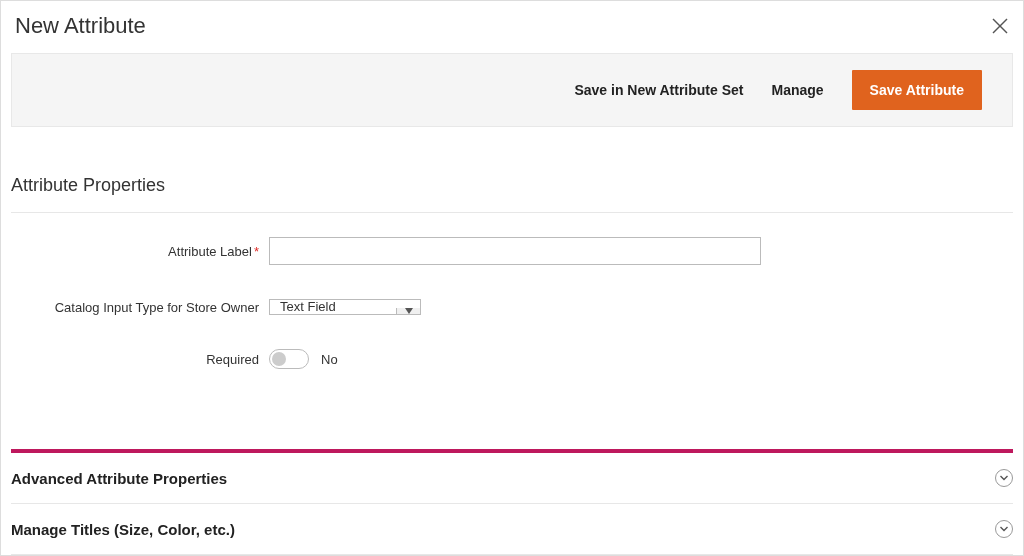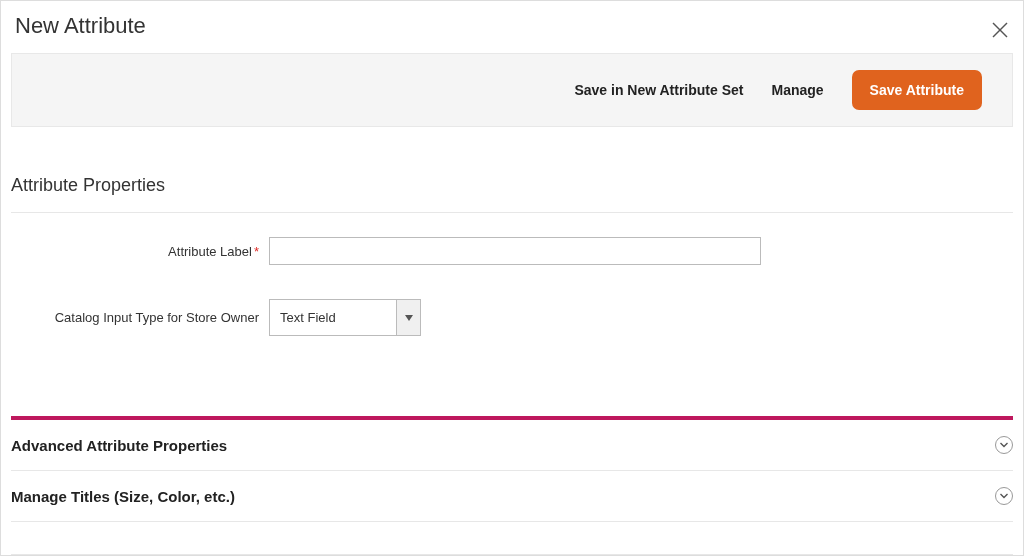--- a/index.html
+++ b/index.html
@@ -8,21 +8,21 @@
       background: #fff;
       color: #333;
       width: 1024px;
       height: 556px;
       border: 1px solid #ddd;
       overflow: hidden;
     }
     .header {
       display: flex;
       justify-content: space-between;
-      align-items: flex-end;
+      align-items: center;
       padding: 12px 14px 14px 14px;
     }
     .header h1 {
       font-size: 22px;
       font-weight: 400;
       color: #333;
     }
     .close-icon {
       cursor: pointer;
       width: 18px;
@@ -51,21 +51,21 @@
       cursor: pointer;
     }
     .btn-primary {
       background: #e0631e;
       border: none;
       color: #fff;
       font-size: 14px;
       font-weight: 600;
       padding: 12px 18px;
       cursor: pointer;
-      border-radius: 7px;
+      border-radius: 1px;
     }
     .section {
       padding: 0 10px;
     }
     .section-title {
       font-size: 18px;
       font-weight: 400;
       color: #333;
       margin-top: 48px;
       margin-bottom: 16px;
@@ -97,23 +97,24 @@
       width: 492px;
       height: 28px;
       border: 1px solid #bbb;
       padding: 0 8px;
       font-size: 13px;
       background: #fff;
     }
     .select-wrap {
       display: flex;
       border: 1px solid #bbb;
-      height: 37px;
+      height: 16px;
       width: 152px;
       background: #fff;
+      align-items: flex-end;
     }
     .select-text {
       flex: 1;
       display: flex;
       align-items: center;
       padding: 0 10px;
       font-size: 13px;
       color: #333;
     }
     .select-caret {
@@ -215,20 +216,29 @@
       <div class="select-wrap">
         <div class="select-text">Text Field</div>
         <div class="select-caret">
           <svg viewBox="0 0 8 6" fill="#555">
               <polygon points="0,0 8,0 4,6"></polygon>
             </svg>
         </div>
       </div>
     </div>
 
+    <div class="form-row">
+      <div class="form-label">Required</div>
+      <div style="display:flex;align-items:center;">
+        <div class="toggle">
+          <div class="toggle-knob"></div>
+        </div>
+        <span class="toggle-label">No</span>
+      </div>
+    </div>
   </div>
 </div>
 
 <div class="collapsibles">
   <div class="collapsible">
     <span class="collapsible-title">Advanced Attribute Properties</span>
     <div class="chevron-circle">
       <svg viewBox="0 0 8 6" fill="none" stroke="#555" stroke-width="1.4">
           <polyline points="0.5,1 4,4.5 7.5,1"></polyline>
         </svg>

